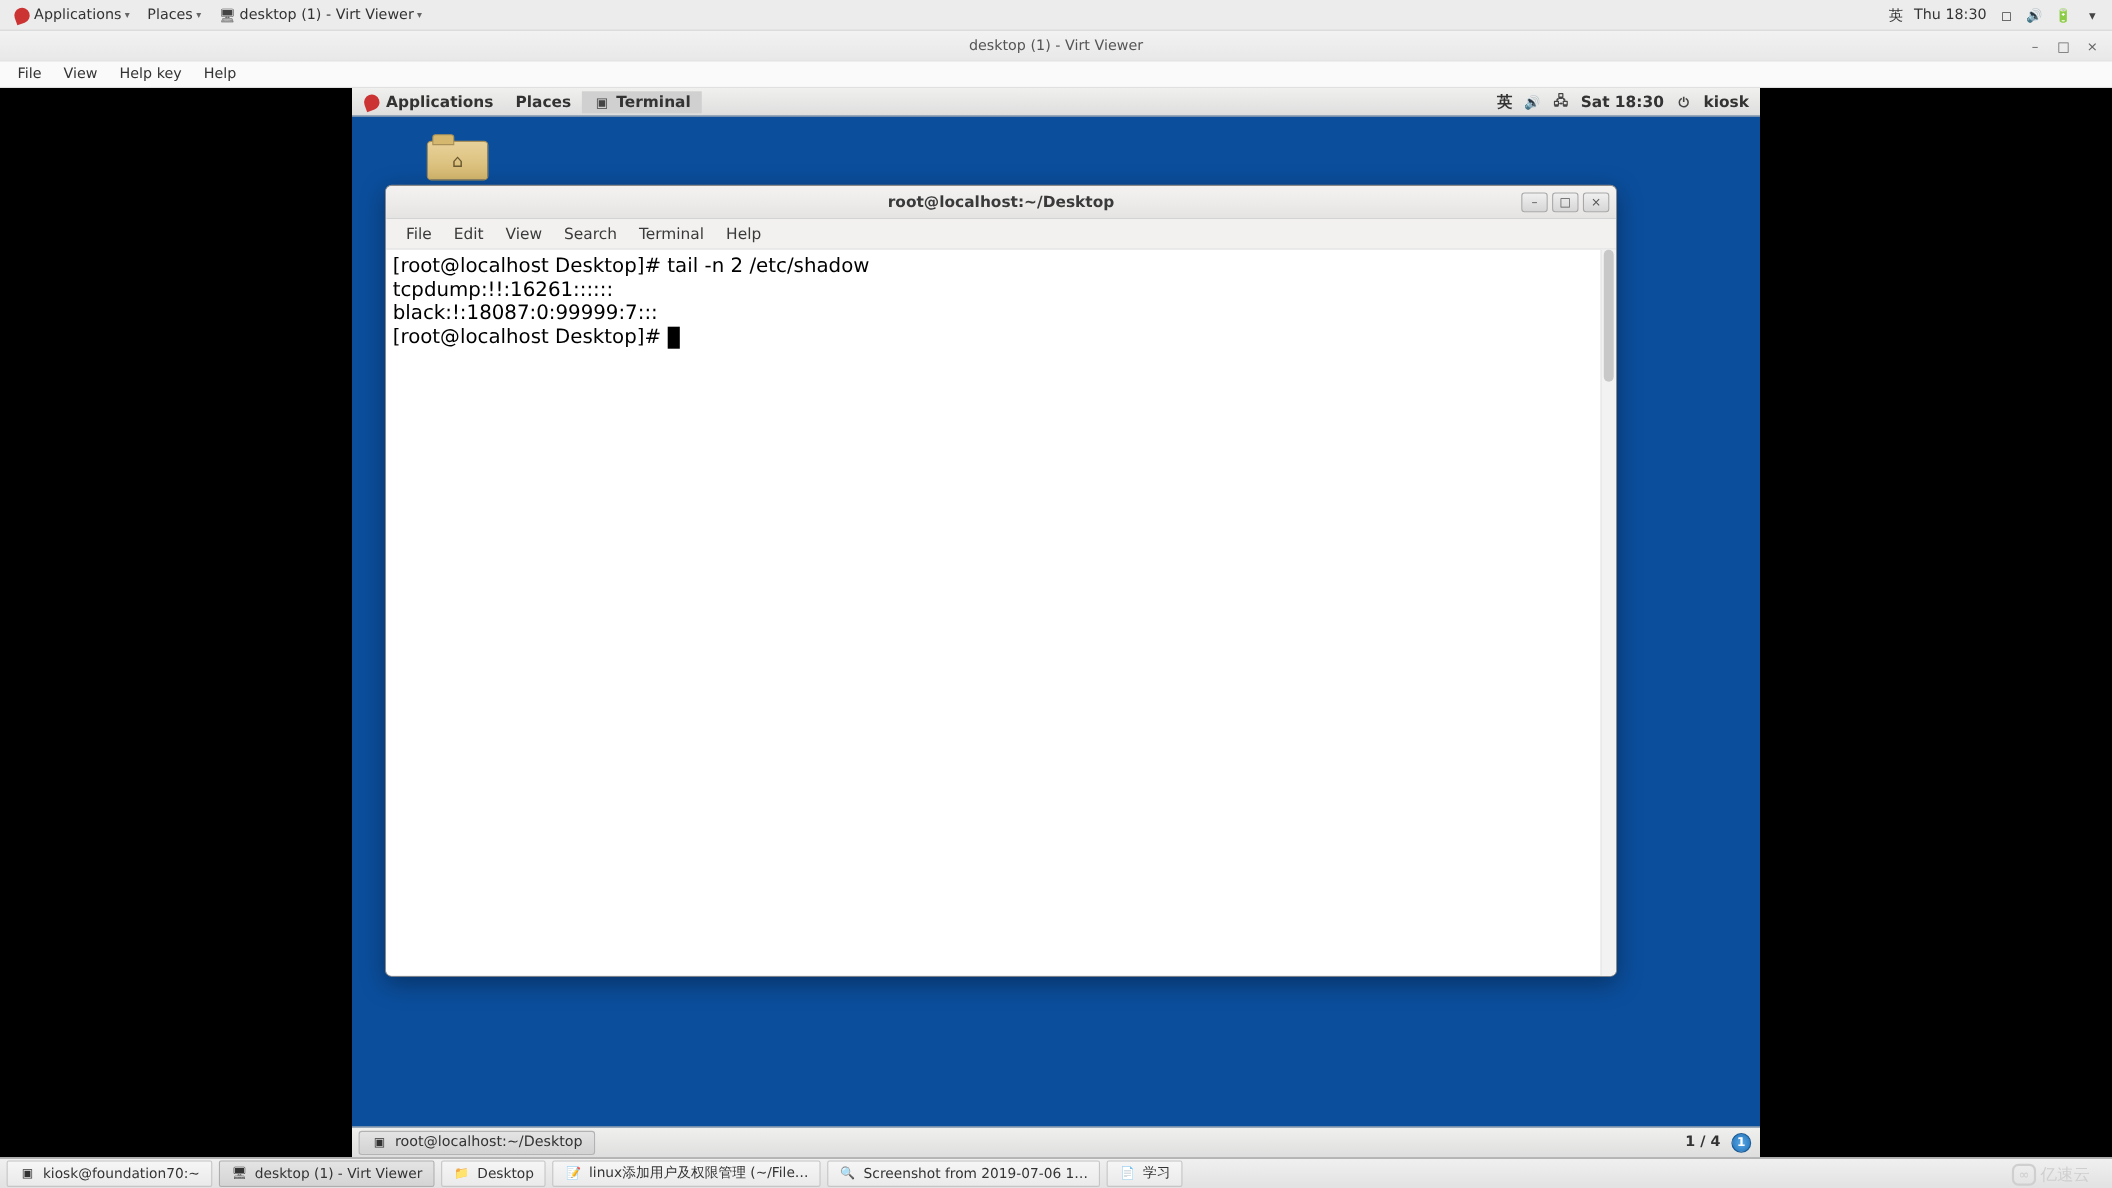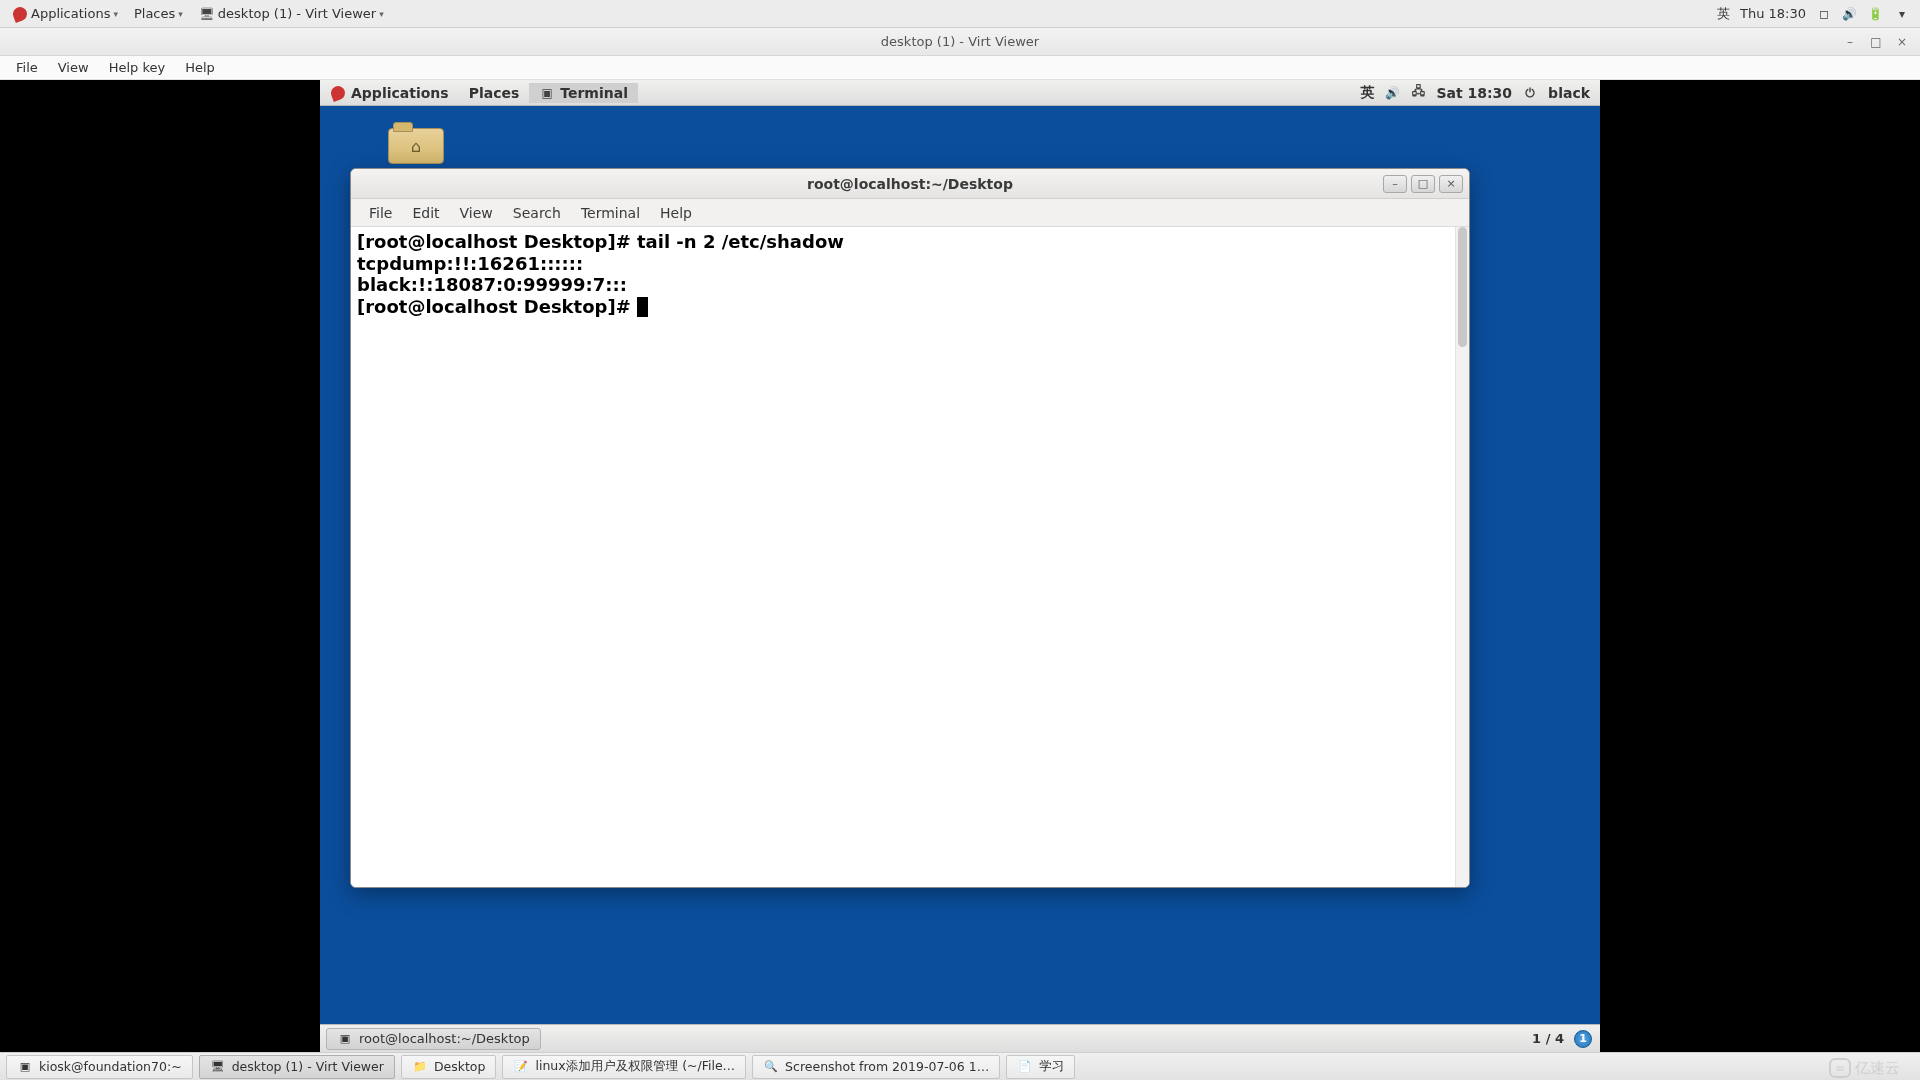--- a/index.html
+++ b/index.html
@@ -41,21 +41,21 @@
 
 
 .term { position:absolute; top:88px; left:30px; width:1120px; height:720px; background:#fff; border:1px solid #8a8a8a; border-radius:6px; box-shadow:0 6px 22px rgba(0,0,0,0.35); overflow:hidden; }
 .term-titlebar { height:30px; background:linear-gradient(#f4f3f2,#e5e4e3); border-bottom:1px solid #cfcfcf; display:flex; align-items:center; position:relative; }
 .term-title { position:absolute; left:0; right:0; text-align:center; font-size:14px; color:#3a3a3a; font-weight:bold; }
 .term-wc { margin-left:auto; display:flex; gap:4px; padding-right:6px; }
 .tw-btn { width:24px; height:18px; background:linear-gradient(#f0f0f0,#d6d6d6); border:1px solid #a8a8a8; border-radius:3px; display:flex; align-items:center; justify-content:center; font-size:11px; color:#555; cursor:default; }
 .tw-btn.close { color:#555; }
 .term-menubar { height:28px; background:#f2f1f0; border-bottom:1px solid #dcdcdc; display:flex; align-items:center; padding-left:8px; font-size:14px; color:#3a3a3a; }
 .term-menubar .tmi { padding:2px 10px; }
-.term-body { position:absolute; top:58px; left:0; right:0; bottom:0; background:#fff; padding:4px 6px; font-family:"DejaVu Sans Mono","Liberation Mono",monospace; font-size:18px; font-weight:bold; color:#000; line-height:1.2; white-space:pre; overflow:hidden; }
+.term-body { position:absolute; top:58px; left:0; right:0; bottom:0; background:#fff; padding:4px 6px; font-family:"DejaVu Sans Mono","Liberation Mono",monospace; font-size:18px; font-weight:normal; color:#000; line-height:1.2; white-space:pre; overflow:hidden; }
 .term-scroll { position:absolute; top:58px; right:0; width:14px; bottom:0; background:#f2f2f2; border-left:1px solid #e3e3e3;}
 .term-scroll .thumb { position:absolute; top:0; left:2px; right:2px; height:120px; background:#c8c8c8; border-radius:6px; }
 .cursor-block { display:inline-block; width:11px; height:20px; background:#000; vertical-align:text-bottom; }
 
 
 .guest-botbar { position:absolute; bottom:0; left:0; right:0; height:28px; background:linear-gradient(#f0f0ee,#dedede); border-top:1px solid #b8b8b8; display:flex; align-items:center; font-size:13px; }
 .win-entry { display:flex; align-items:center; gap:6px; background:linear-gradient(#e4e4e4,#d2d2d2); border:1px solid #b3b3b3; border-radius:3px; height:22px; padding:0 10px; margin-left:6px; color:#333;}
 .guest-botbar .gbright { margin-left:auto; display:flex; align-items:center; gap:10px; padding-right:8px; color:#333; font-weight:600;}
 .ws-ind { width:18px; height:18px; border-radius:50%; background:radial-gradient(#5aa9e6,#1d6fb8); border:1px solid #1a5a94; display:flex; align-items:center; justify-content:center; color:#fff; font-size:11px; font-weight:bold; }
 
@@ -133,21 +133,21 @@
         <span class="hosticon">▣</span>
         <span>Terminal</span>
       </span>
 
       <div class="gright">
         <span>英</span>
         <span class="hosticon">🔊</span>
         <span class="hosticon">🖧</span>
         <span>Sat 18:30</span>
         <span class="hosticon">⏻</span>
-        <span>black</span>
+        <span>kiosk</span>
       </div>
     </div>
 
     <div class="home-folder">
       <div class="folder-body">
         <div class="folder-tab"></div>
         <div class="folder-home">⌂</div>
       </div>
     </div>
 

